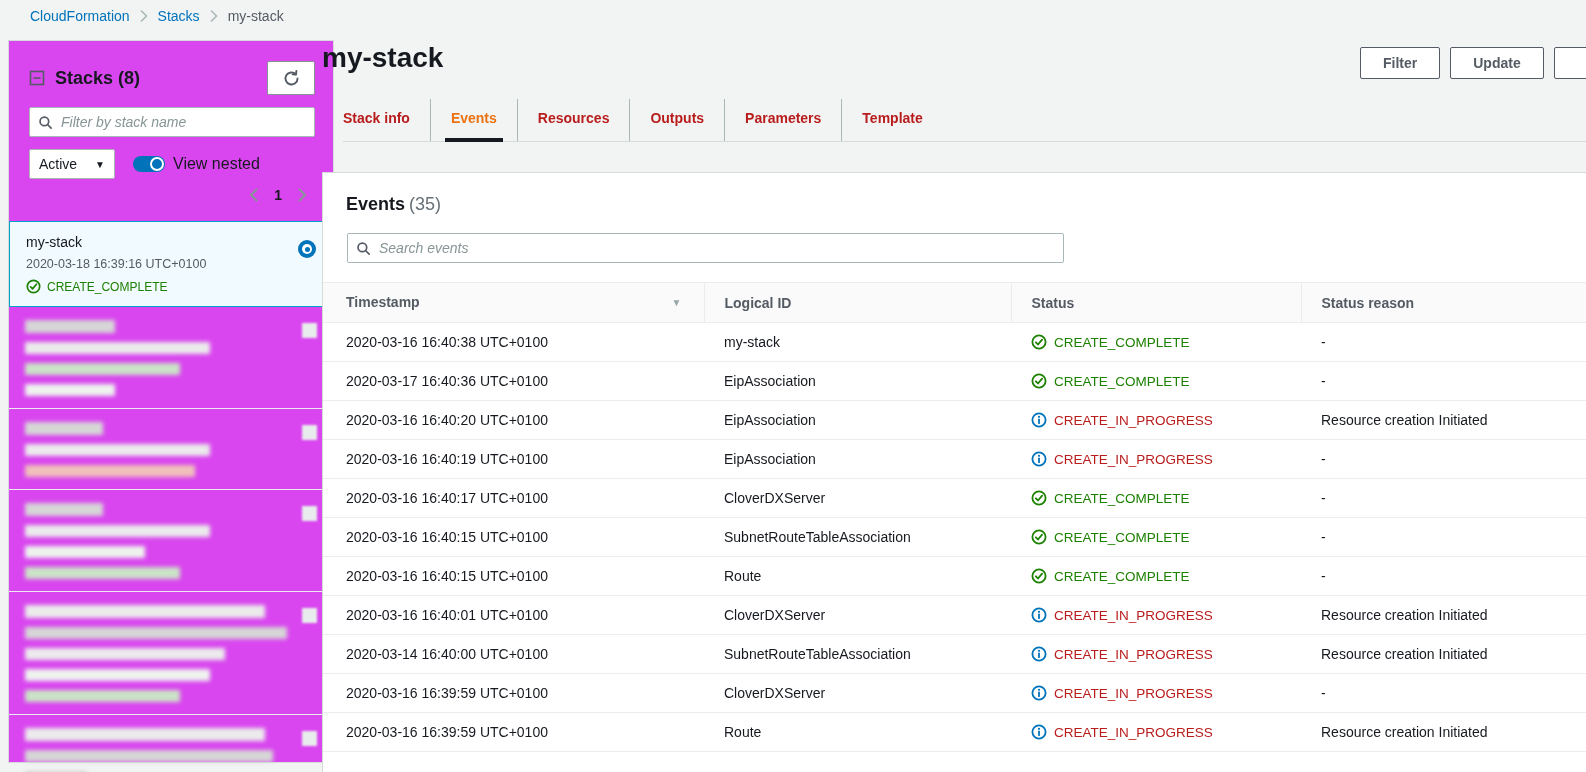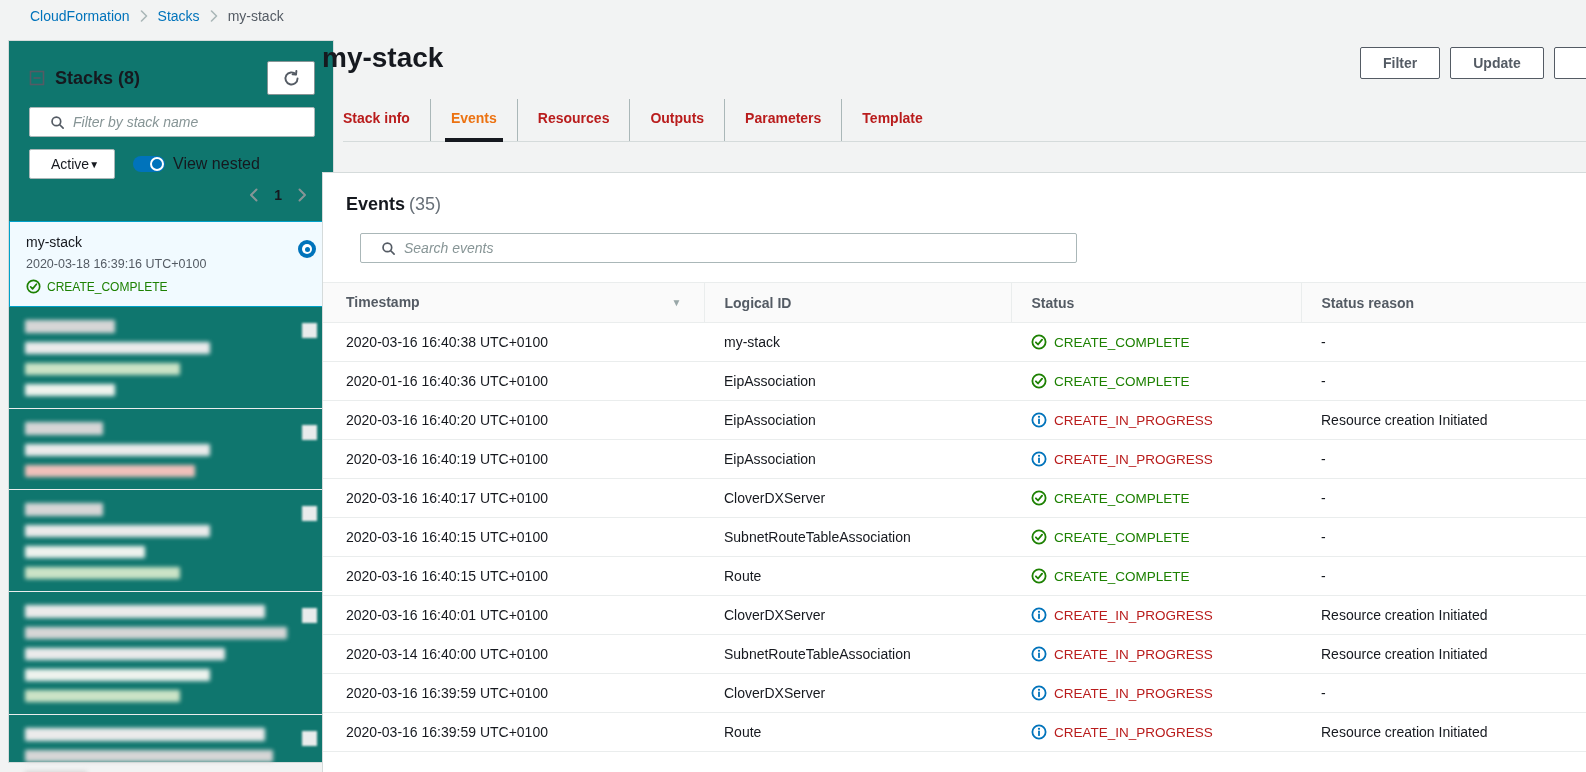--- a/index.html
+++ b/index.html
@@ -8,31 +8,31 @@
     position:relative; overflow:hidden;
     background:#f2f3f3; color:#16191f;
     font-family:"Liberation Sans", sans-serif; font-size:14px;
   }
   
   .breadcrumb { position:absolute; left:30px; top:8px; display:flex; align-items:center; gap:10px; font-size:14px; }
   .bc-item.link { color:#0073bb; cursor:pointer; }
   .bc-item.current { color:#545b64; }
   .bc-sep { display:flex; align-items:center; }
   
-  .sidebar { position:absolute; left:8px; top:40px; width:326px; height:723px; background:#0f766e; border:1px solid #d5dbdb; }
+  .sidebar { position:absolute; left:8px; top:40px; width:326px; height:723px; background:#d946ef; border:1px solid #d5dbdb; }
   .sb-header { display:flex; align-items:center; padding:20px 18px 0 20px; }
   .sb-title { font-size:18px; font-weight:bold; color:#16191f; margin-left:10px; }
   .sb-count { color:#16191f; }
   .refresh-btn { margin-left:auto; width:48px; height:34px; background:#fff; border:1px solid #879596; border-radius:2px; display:flex; align-items:center; justify-content:center; cursor:pointer; }
-  .search-box { display:flex; align-items:center; gap:8px; height:30px; border:1px solid #aab7b8; border-radius:2px; background:#fff; padding:0 20px; }
+  .search-box { display:flex; align-items:center; gap:8px; height:30px; border:1px solid #aab7b8; border-radius:2px; background:#fff; padding:0 8px; }
   .sb-filter { margin:12px 18px 0 20px; }
   .search-box input { border:none; outline:none; flex:1; font-family:"Liberation Sans",sans-serif; font-size:14px; color:#16191f; min-width:0; background:transparent; }
   .search-box input::placeholder { color:#879596; font-style:italic; }
   .sb-controls { display:flex; align-items:center; margin:12px 18px 0 20px; }
-  .select { width:86px; height:30px; border:1px solid #aab7b8; border-radius:2px; background:#fff; display:flex; align-items:center; justify-content:space-between; padding:0 21px; cursor:pointer; font-size:14px; color:#16191f; }
+  .select { width:86px; height:30px; border:1px solid #aab7b8; border-radius:2px; background:#fff; display:flex; align-items:center; justify-content:space-between; padding:0 9px; cursor:pointer; font-size:14px; color:#16191f; }
   .select .caret { font-size:10px; color:#16191f; }
   .toggle { margin-left:18px; width:32px; height:16px; border-radius:8px; background:#0073bb; position:relative; cursor:pointer; flex:none; }
   .toggle .knob { position:absolute; right:1px; top:1px; width:14px; height:14px; border-radius:50%; background:#0073bb; border:2.5px solid #fff; }
   .toggle-label { margin-left:8px; font-size:16px; color:#16191f; }
   .sb-pagination { display:flex; align-items:center; justify-content:flex-end; gap:16px; padding:8px 26px 2px 0; }
   .page-chevron { cursor:pointer; display:flex; align-items:center; }
   .page-num { font-weight:bold; font-size:14px; color:#16191f; cursor:pointer; }
   
   .stack-item-selected { position:relative; margin-top:16px; background:#f1faff; border:1px solid #00a1c9; padding:12px 16px 12px 16px; cursor:pointer; }
   .si-name { font-size:14px; color:#16191f; }
@@ -62,21 +62,21 @@
   .tab:first-child { padding-left:0; }
   .tab + .tab { border-left:1px solid #aab7b8; }
   .tab.active { color:#ec7211; }
   .tab.active::after { content:""; position:absolute; left:14px; right:14px; bottom:-1px; height:4px; background:#16191f; }
   .tab:first-child.active::after { left:0; }
   
   .events-card { position:absolute; left:322px; top:172px; width:1300px; height:640px; background:#fff; border:1px solid #d5dbdb; }
   .card-header { padding:21px 0 18px 23px; }
   .card-title { font-size:18px; font-weight:bold; color:#16191f; }
   .card-count { font-size:18px; color:#687078; font-weight:normal; }
-  .events-search { margin-left:37px; width:717px; }
+  .events-search { margin-left:24px; width:717px; }
   .events-table { width:100%; border-collapse:collapse; margin-top:19px; }
   .events-table th { height:40px; background:#fafafa; border-top:1px solid #eaeded; border-bottom:1px solid #eaeded; text-align:left; font-size:14px; font-weight:bold; color:#545b64; padding-left:20px; }
   .events-table th:first-child { width:381px; padding-left:23px; }
   .events-table th:nth-child(2) { width:307px; }
   .events-table th:nth-child(3) { width:290px; }
   .events-table th + th { border-left:1px solid #eaeded;margin-left:36px; }
   .sort-icon { float:right; margin-right:22px; color:#99a7a8; font-size:10px; line-height:18px; cursor:pointer; }
   .events-table td { height:39px; border-bottom:1px solid #eaeded; font-size:14px; color:#16191f; padding-left:20px; }
   .events-table td:first-child { padding-left:23px; }
   .status-cell { display:flex; align-items:center; gap:7px; font-size:13.5px; }
@@ -266,21 +266,21 @@
                   <circle cx="8" cy="8" r="6.6" fill="none" stroke="#1d8102" stroke-width="1.8"></circle>
                   <path d="M4.9 8.3l2.1 2.2 4.1-4.9" fill="none" stroke="#1d8102" stroke-width="1.8" stroke-linecap="round" stroke-linejoin="round"></path>
                 </svg>
               </span>
               <span>CREATE_COMPLETE</span>
             </span>
           </td>
           <td>-</td>
         </tr>
         <tr>
-          <td>2020-01-16 16:40:36 UTC+0100</td>
+          <td>2020-03-17 16:40:36 UTC+0100</td>
           <td>EipAssociation</td>
           <td>
             <span class="status-cell success">
               <span class="sicon">
                 <svg width="16" height="16" viewBox="0 0 16 16">
                   <circle cx="8" cy="8" r="6.6" fill="none" stroke="#1d8102" stroke-width="1.8"></circle>
                   <path d="M4.9 8.3l2.1 2.2 4.1-4.9" fill="none" stroke="#1d8102" stroke-width="1.8" stroke-linecap="round" stroke-linejoin="round"></path>
                 </svg>
               </span>
               <span>CREATE_COMPLETE</span>

